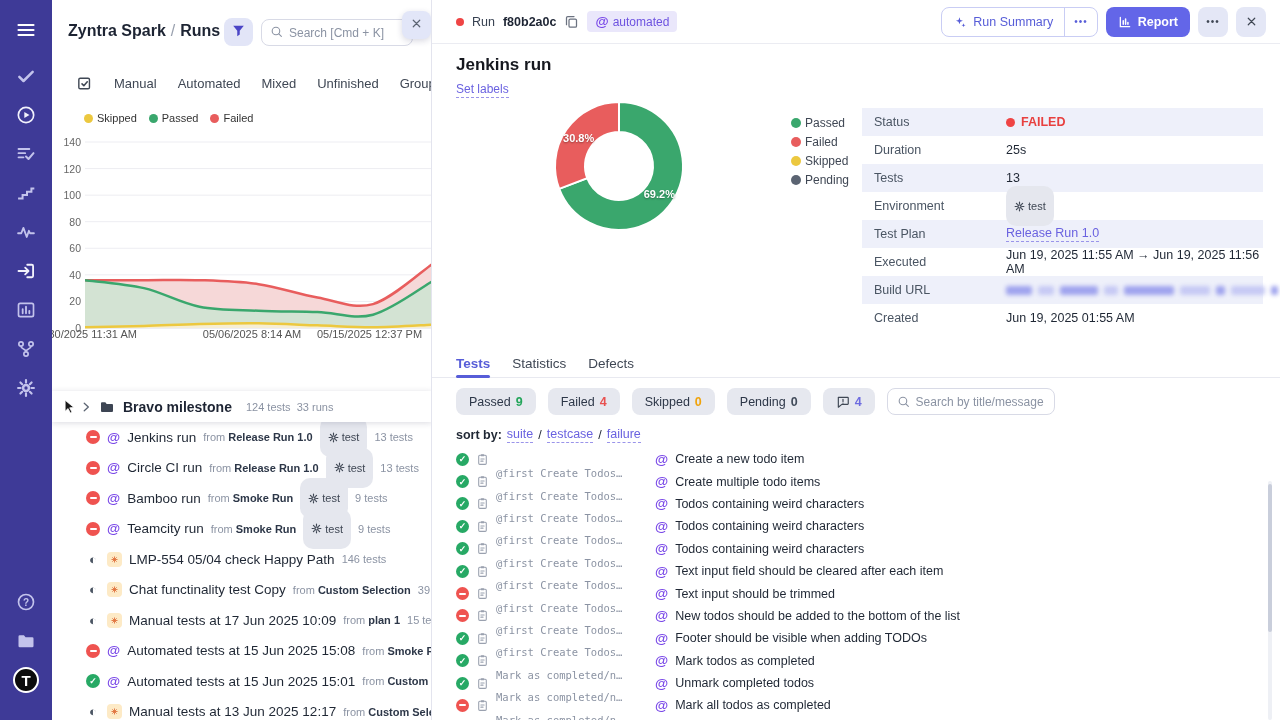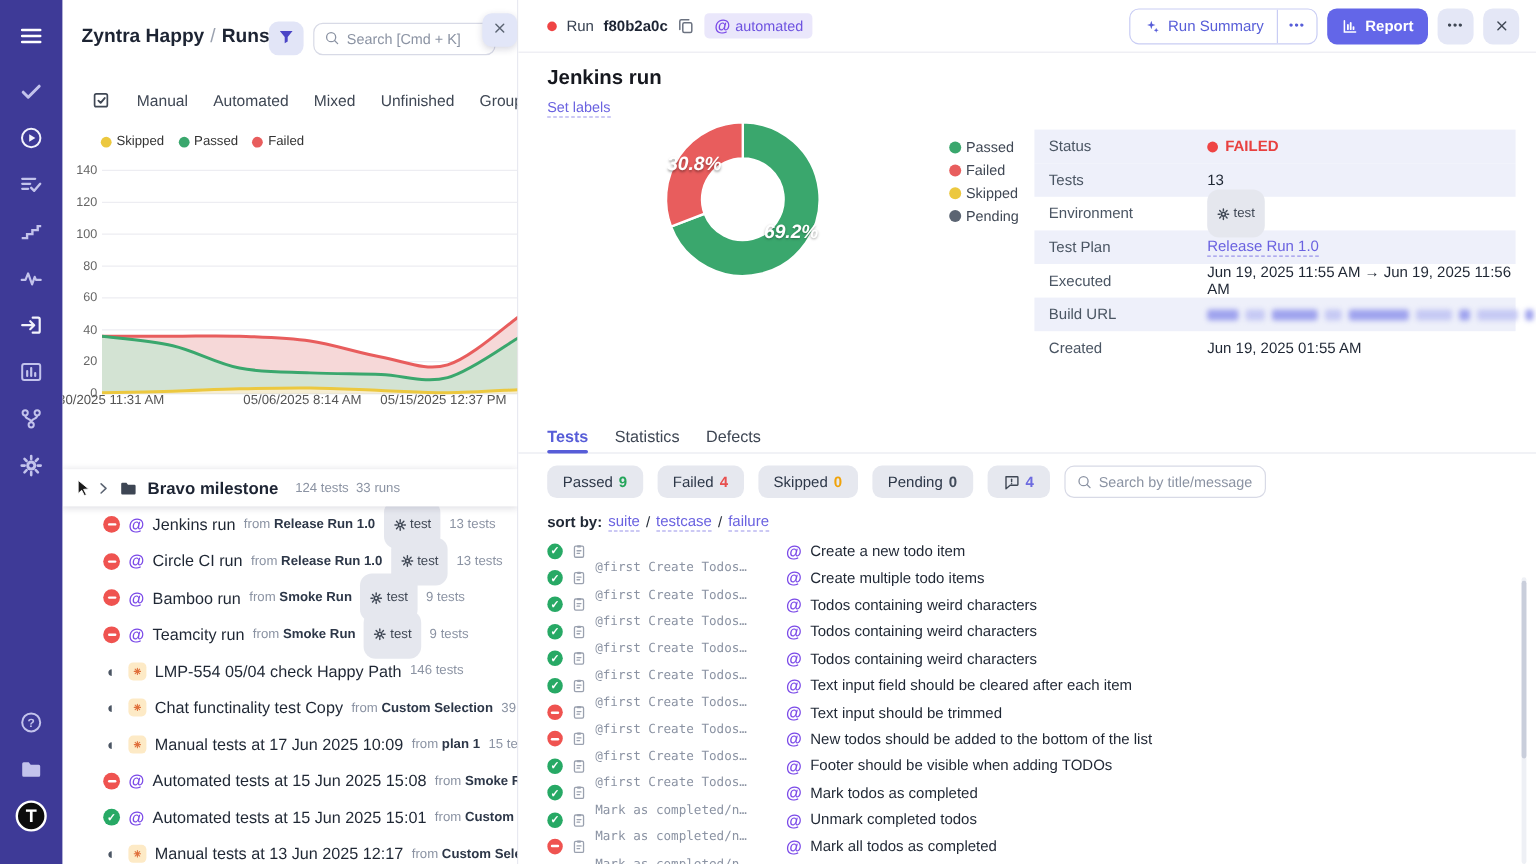--- a/index.html
+++ b/index.html
@@ -84,21 +84,21 @@
   .btn-report { height:30px; display:flex; align-items:center; gap:6px; background:#6366e8; color:#fff; border-radius:8px; padding:0 12px; font-size:12.5px; font-weight:600; cursor:pointer; }
   .btn-report svg { width:14px; height:14px; }
   .btn-grey { width:30px; height:30px; background:#e4e7f6; border-radius:8px; color:#3f4754; display:flex; align-items:center; justify-content:center; cursor:pointer; font-size:10px; letter-spacing:1px; }
   .btn-grey svg { width:13px; height:13px; }
 
   .detail-body { position:absolute; top:44px; left:0; right:0; bottom:0; }
   .detail-title { position:absolute; left:24px; top:11px; font-size:17px; font-weight:bold; color:#16181f; }
   .set-labels { position:absolute; left:24px; top:38px; font-size:12px; color:#6a62e0; border-bottom:1px dashed #9a94ea; cursor:pointer; padding-bottom:1px; }
 
   #donut-wrap { position:absolute; left:117px; top:52px; width:140px; height:140px; }
-  .donut-lbl { position:absolute; transform:translate(-50%,-50%); color:#fff; font-size:16px; font-weight:bold; text-shadow:0 1px 2px rgba(0,0,0,.35);font-style:italic; }
+  .donut-lbl { position:absolute; transform:translate(-50%,-50%); color:#fff; font-size:11px; font-weight:bold; text-shadow:0 1px 2px rgba(0,0,0,.35); }
   .donut-legend { position:absolute; left:359px; top:72px; display:flex; flex-direction:column; gap:5px; font-size:12px; color:#3f4754; }
 
   .details-table { position:absolute; left:430px; right:17px; top:64px; }
   .detail-row { display:flex; align-items:center; height:28px; padding-left:12px; font-size:12.5px; }
   .detail-row.alt { background:#eef0fa; }
   .d-label { width:132px; color:#4a5563; flex:none; }
   .d-value { color:#1f2734; display:flex; align-items:center; gap:6px; min-width:0; }
   .d-status { color:#e8403f; font-weight:bold; display:flex; align-items:center; gap:6px; }
   .d-status .dot { background:#ef4444; }
   .d-link { color:#6a62e0; border-bottom:1px dashed #9a94ea; padding-bottom:1px; cursor:pointer; }
@@ -235,21 +235,21 @@
           </svg>
         </span>
       </div>
       <div class="sb-btn">
         <div class="logo-badge">T</div>
       </div>
     </nav>
 
   <section class="left-panel">
     <div class="breadcrumb">
-      <span>Zyntra Happy</span><span class="sep">/</span><span>Runs</span>
+      <span>Zyntra Spark</span><span class="sep">/</span><span>Runs</span>
     </div>
     <div class="funnel-btn" id="funnel-btn">
         <span><svg viewBox="0 0 24 24">
             <path d="M3.5 4.5h17l-6.5 8v6l-4 2.5v-8.5z" fill="currentColor"></path>
           </svg></span>
       </div>
     <div class="search-box" id="left-search">
         <span><svg viewBox="0 0 24 24">
             <circle cx="11" cy="11" r="7" stroke="currentColor" stroke-width="2" fill="none"></circle>
             <path d="M16.2 16.2L21 21" stroke="currentColor" stroke-width="2" stroke-linecap="round"></path>
@@ -535,20 +535,26 @@
       <div class="details-table" id="details-table">
           <div class="detail-row alt">
             <span class="d-label">Status</span>
             <span class="d-value">
               <span class="d-status">
                 <span class="dot"></span>
                 <span>FAILED</span>
               </span>
             </span>
           </div>
+          <div class="detail-row">
+            <span class="d-label">Duration</span>
+            <span class="d-value">
+              <span>25s</span>
+            </span>
+          </div>
           <div class="detail-row alt">
             <span class="d-label">Tests</span>
             <span class="d-value">
               <span>13</span>
             </span>
           </div>
           <div class="detail-row">
             <span class="d-label">Environment</span>
             <span class="d-value">
               <span class="env-badge">

